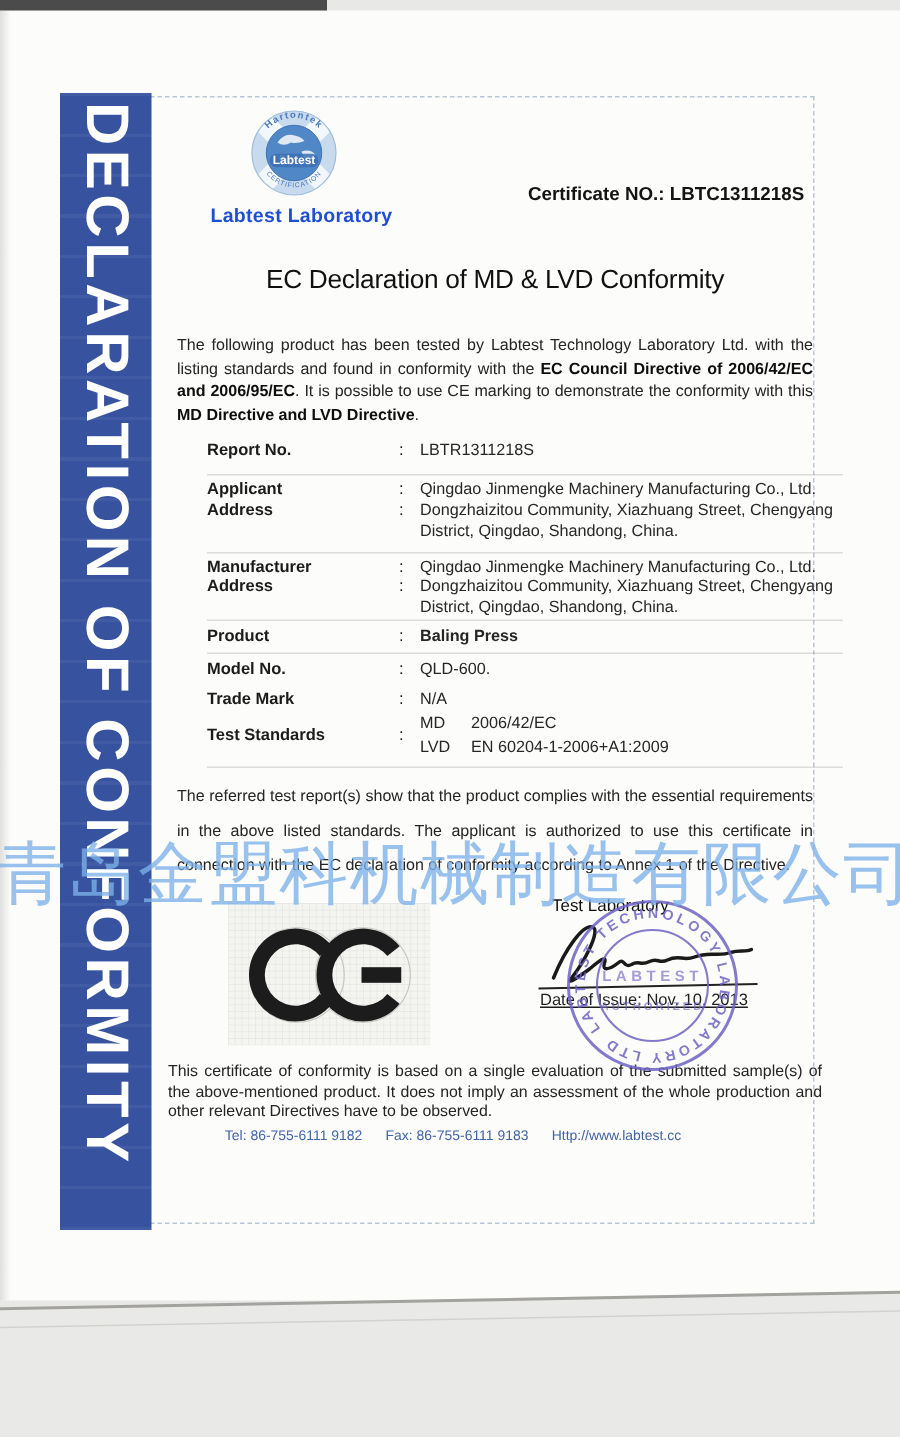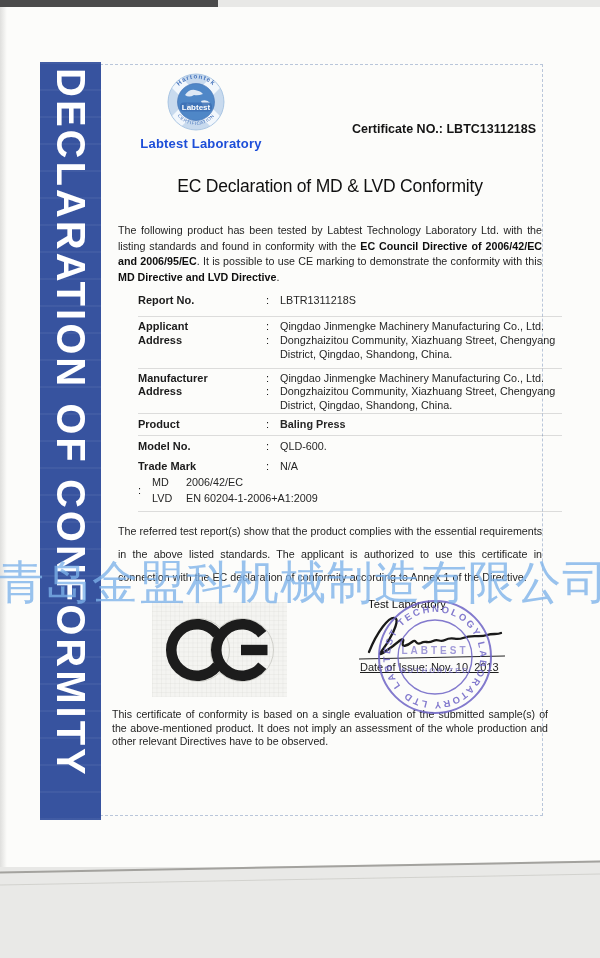--- a/index.html
+++ b/index.html
@@ -167,20 +167,21 @@
       <span class="col">:</span>
       <span class="val">QLD-600.</span>
     </div>
   <div class="row" style="top:168px">
     <span class="lbl">Trade Mark</span>
       <span class="col">:</span>
       <span class="val">N/A</span>
     </div>
 
   <div class="row" style="top:184px">
+    <span class="lbl" style="margin-top:8px">Test Standards</span>
       <span class="col" style="margin-top:8px">:</span>
     <span class="val">
       <span class="ts-line">
           <span class="ts-code">MD</span>
           <span>2006/42/EC</span>
         </span>
       <span class="ts-line" style="margin-top:2px">
           <span class="ts-code">LVD</span>
           <span>EN 60204-1-2006+A1:2009</span>
         </span>
@@ -229,19 +230,20 @@
   <text font-size="9.5" font-weight="bold" fill="#6e64c6" letter-spacing="2.2">
     <textPath href="#ringPath">LABTEST TECHNOLOGY LABORATORY LTD</textPath>
   </text>
   <text x="63" y="57" text-anchor="middle" font-size="10" font-weight="bold" fill="#6e64c6" letter-spacing="3" opacity="0.75">LABTEST</text>
   <text x="63" y="76" text-anchor="middle" font-size="7.5" font-weight="bold" fill="#6e64c6" letter-spacing="2" opacity="0.75">AUTHORIZED</text>
 </svg>
 
 <div class="abs para p3">This certificate of conformity is based on a single evaluation of the submitted sample(s) of the above-mentioned product. It does not imply an assessment of the whole production and other relevant Directives have to be observed.</div>
 
 <div class="abs footer">
+  <div class="contacts">Tel: 86-755-6111 9182      Fax: 86-755-6111 9183      Http://www.labtest.cc</div>
 </div>
 
 <div class="abs watermark">青岛金盟科机械制造有限公司</div>
 
 <div class="abs paper-bottom">
   <div class="paper-bottom-line2 abs"></div>
 </div>
 
 </body></html>

